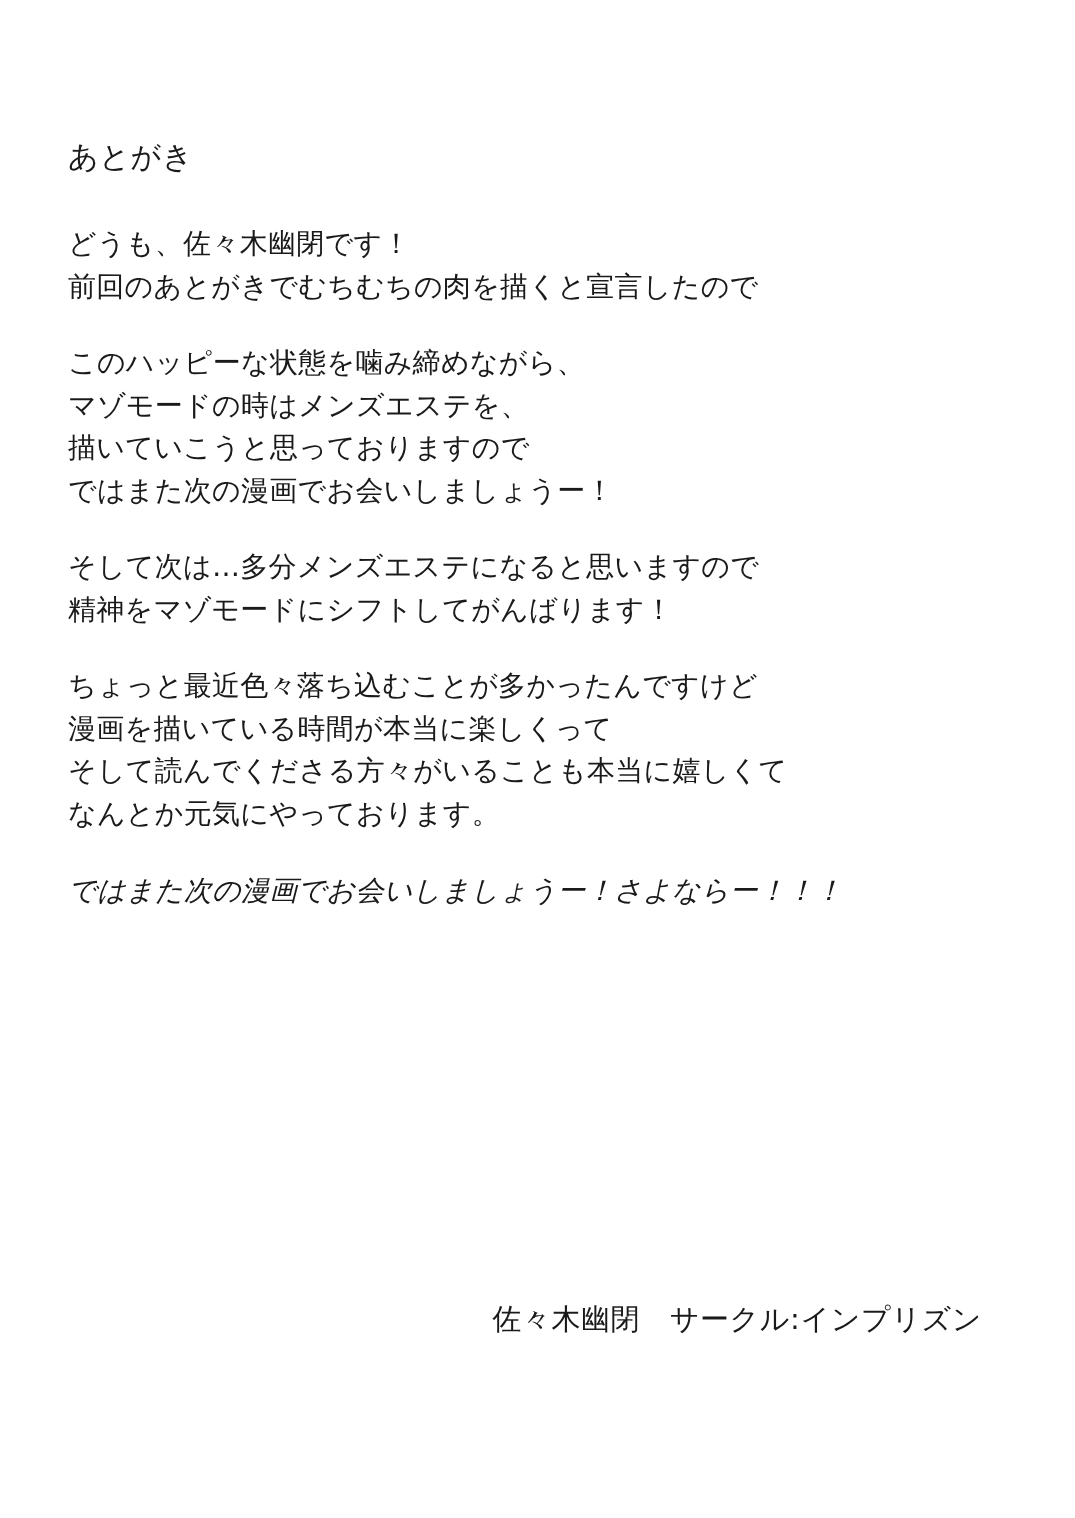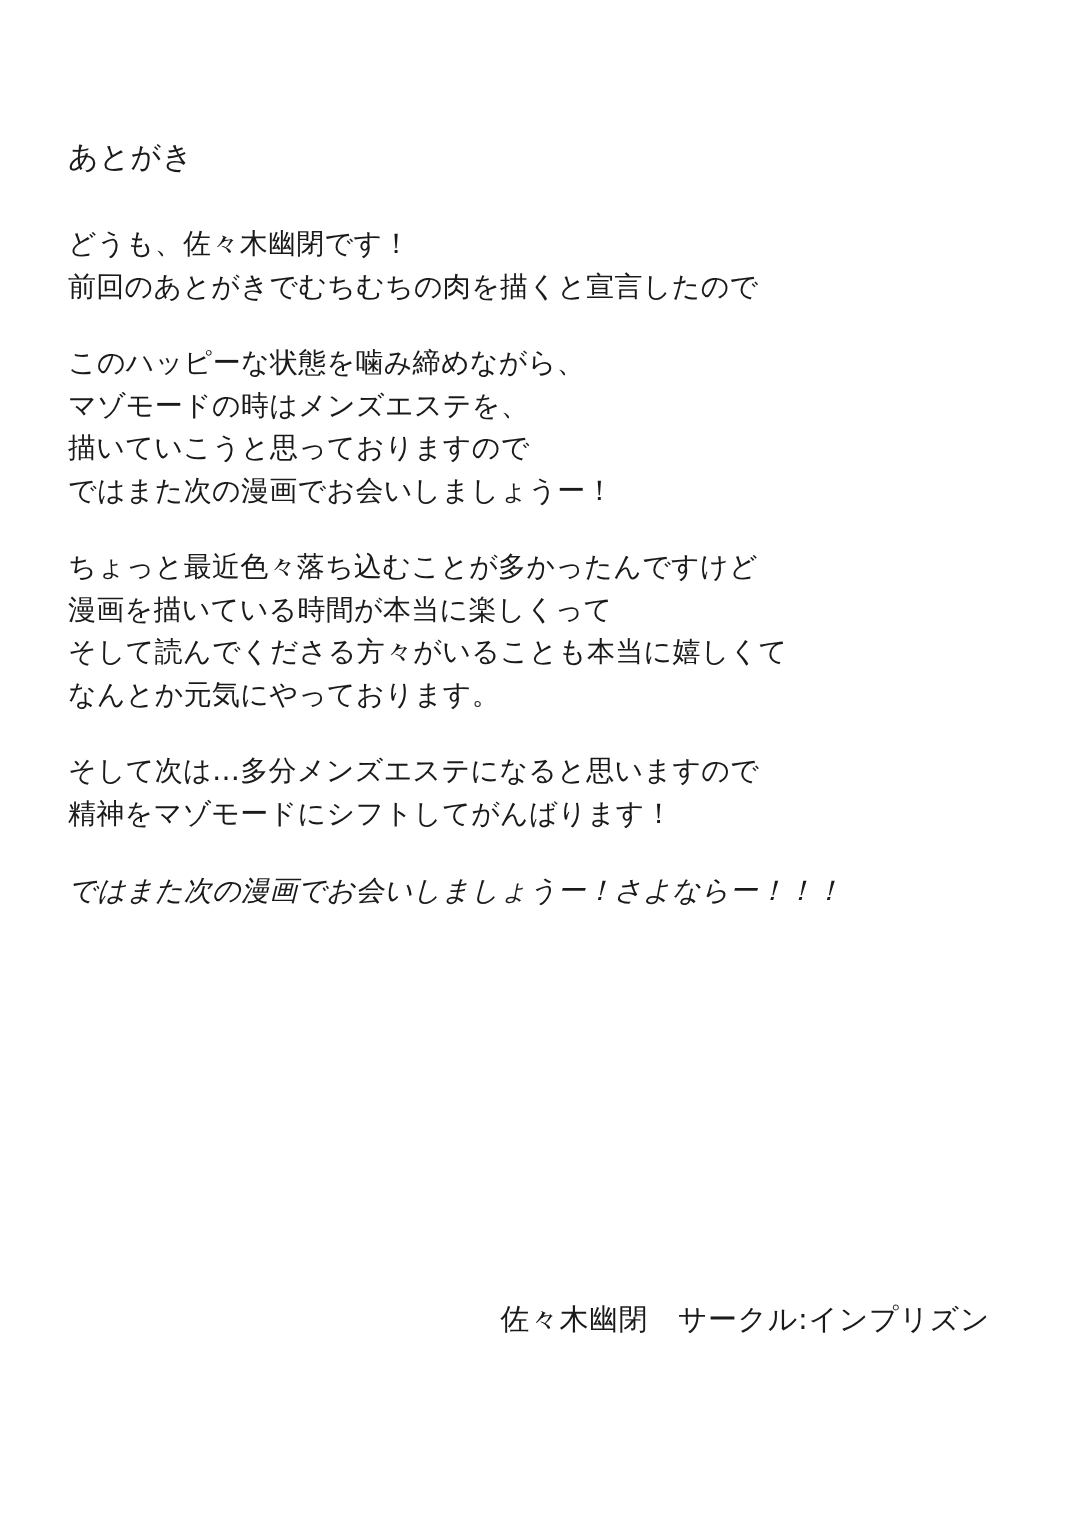--- a/index.html
+++ b/index.html
@@ -41,21 +41,21 @@
   }
   .line {
     font-size: 28px;
     line-height: 1.52;
     letter-spacing: 0.01em;
     white-space: pre;
     font-weight: 400;
   }
   .signature {
     position: absolute;
-    left: 74px;
+    left: 66px;
     top: 1300px;
     width: 930px;
     text-align: right;
     font-size: 29px;
     letter-spacing: 0.02em;
     white-space: pre;
     padding-right: 14px;
     box-sizing: border-box;
   }
 </style>
@@ -74,29 +74,29 @@
     </div>
 
     <div class="para">
       <div class="line">このハッピーな状態を噛み締めながら、</div>
       <div class="line">マゾモードの時はメンズエステを、</div>
       <div class="line">描いていこうと思っておりますので</div>
       <div class="line">ではまた次の漫画でお会いしましょうー！</div>
     </div>
 
     <div class="para">
+      <div class="line">そして次は…多分メンズエステになると思いますので</div>
+      <div class="line">精神をマゾモードにシフトしてがんばります！</div>
+    </div>
+
+    <div class="para">
       <div class="line">ちょっと最近色々落ち込むことが多かったんですけど</div>
       <div class="line">漫画を描いている時間が本当に楽しくって</div>
       <div class="line">そして読んでくださる方々がいることも本当に嬉しくて</div>
       <div class="line">なんとか元気にやっております。</div>
-    </div>
-
-    <div class="para">
-      <div class="line">そして次は…多分メンズエステになると思いますので</div>
-      <div class="line">精神をマゾモードにシフトしてがんばります！</div>
     </div>
 
     <div class="para">
     </div>
 
     <div class="para">
       <div class="line">ではまた次の漫画でお会いしましょうー！さよならー！！！</div>
     </div>
 
   </div>

